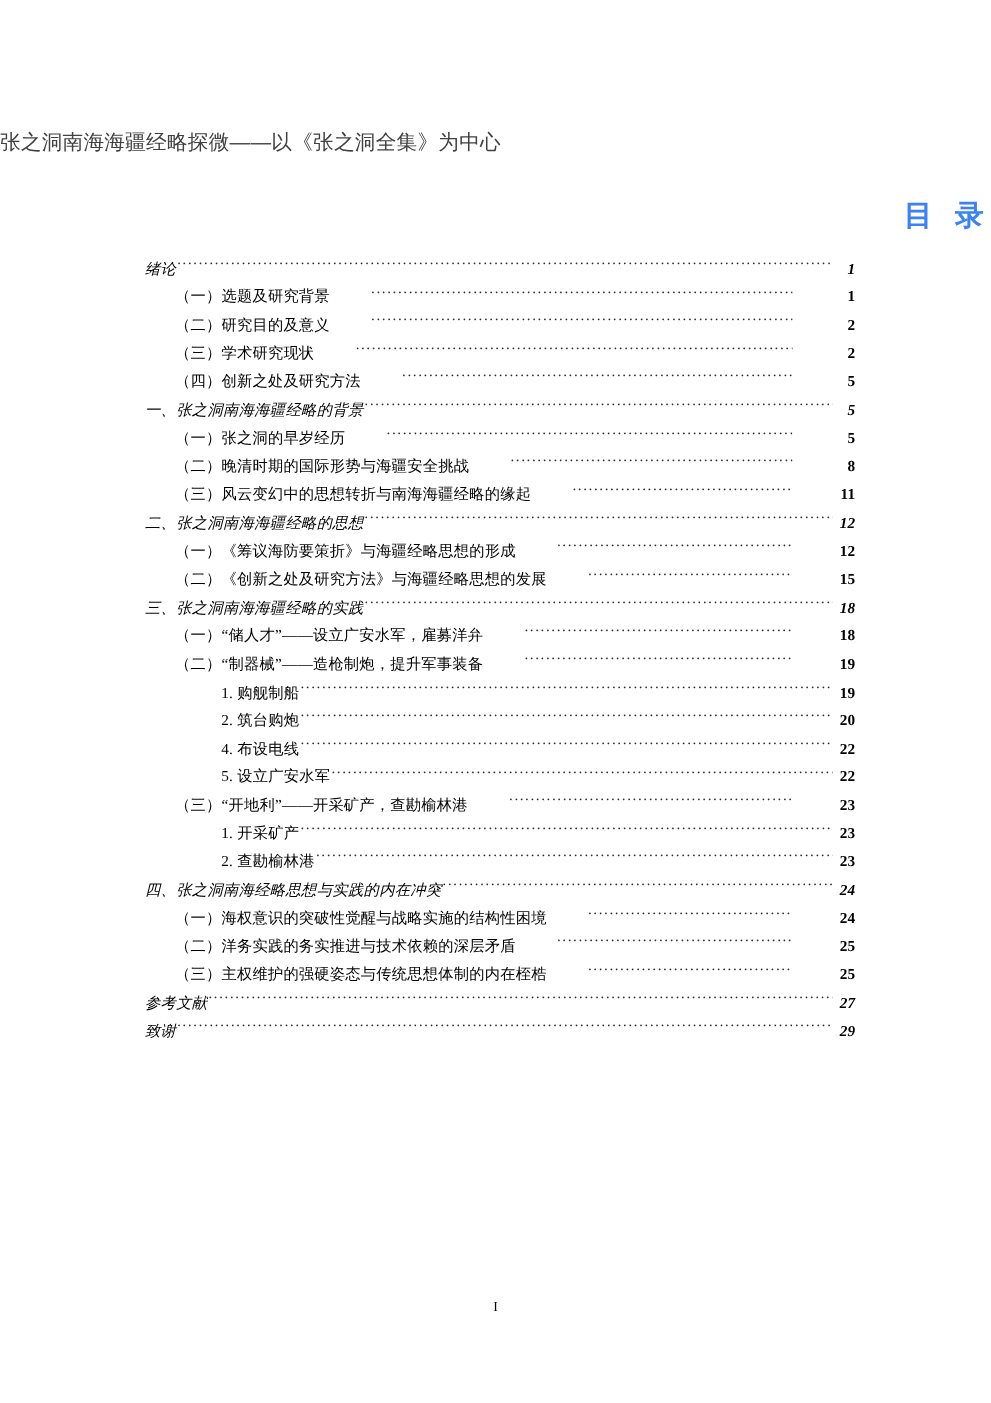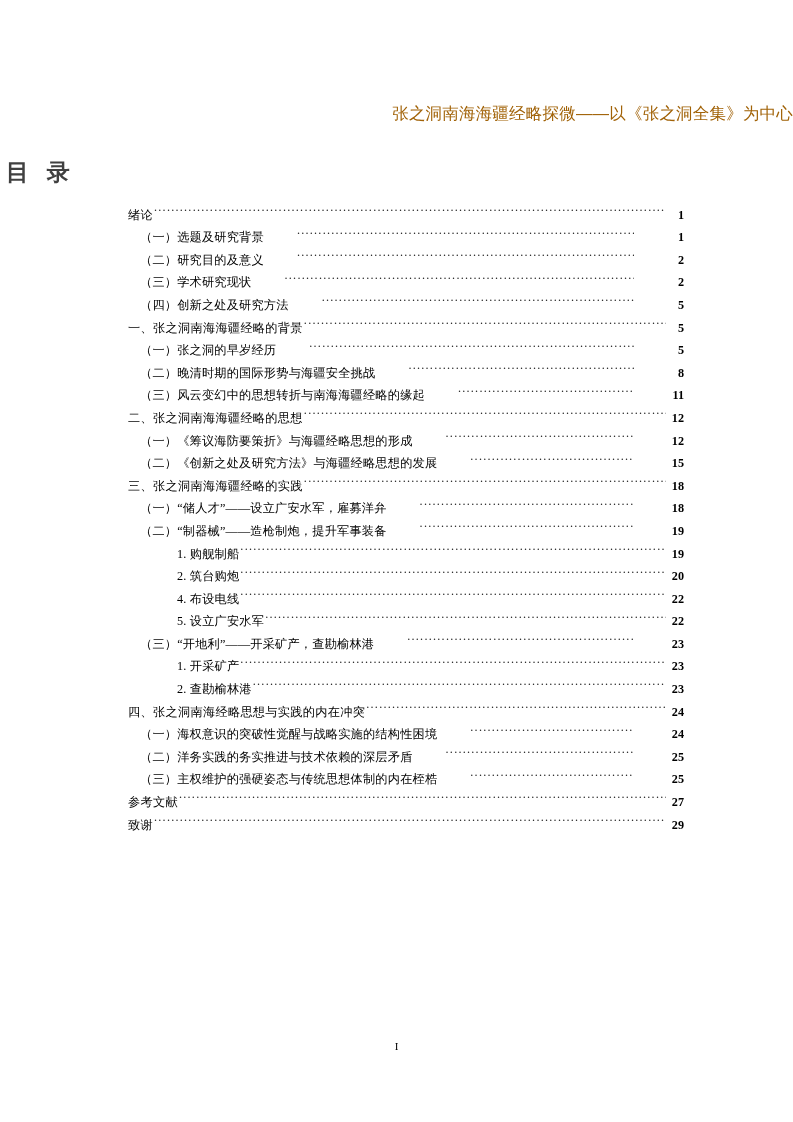--- a/index.html
+++ b/index.html
@@ -23,42 +23,42 @@
     height: 1122px;
     overflow: hidden;
   }
 
   
   .doc-title {
     position: absolute;
     top: 103px;
     left: 0;
     width: 793px;
-    text-align: right;
+    text-align: left;
     font-family: "Liberation Sans", "DejaVu Sans", sans-serif;
     font-size: 16.5px;
     font-weight: 400;
     letter-spacing: 0.2px;
-    color: #a16207;
+    color: #404040;
     white-space: nowrap;
   }
 
   
   .toc-heading {
     position: absolute;
     top: 157px;
     left: 0;
     width: 793px;
-    text-align: left;
+    text-align: right;
     font-family: "Liberation Serif", "DejaVu Serif", serif;
     font-size: 23px;
     font-weight: 700;
     letter-spacing: 6px;
     text-indent: 6px;
-    color: #404040;
+    color: #3b82f6;
   }
 
   
   .toc {
     position: absolute;
     top: 196px;
     left: 116px;
     width: 568px;   
   }
 
@@ -102,21 +102,21 @@
     min-width: 15px;
     text-align: right;
     font-family: "Liberation Serif", "DejaVu Serif", serif;
     font-size: 12.2px;
     font-weight: 700;
     padding-left: 2px;
     color: #000;
   }
 
   
-  .lvl1 { margin-left: 12px; }
+  .lvl1 { margin-left: 0px; font-style: italic; }
   .lvl2 { margin-left: 24px; gap: 32px; }
   .lvl3 { margin-left: 61px; }
 
   .lvl1 .label { letter-spacing: 0.3px; }
   .lvl2 .label { letter-spacing: 0.2px; }
   .lvl3 .label { letter-spacing: 0.2px; }
 
   
   .page-marker {
     position: absolute;

